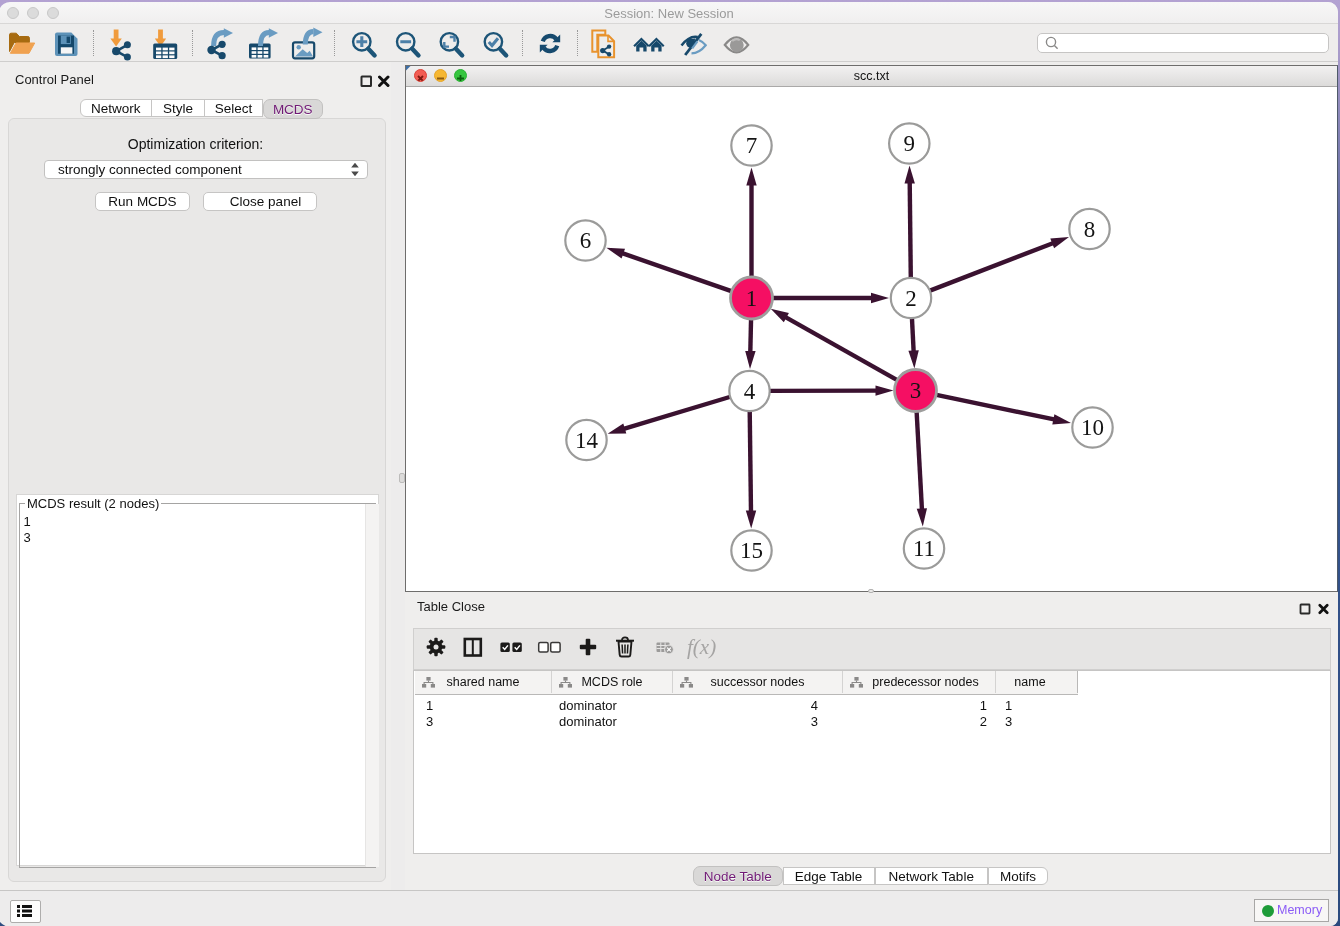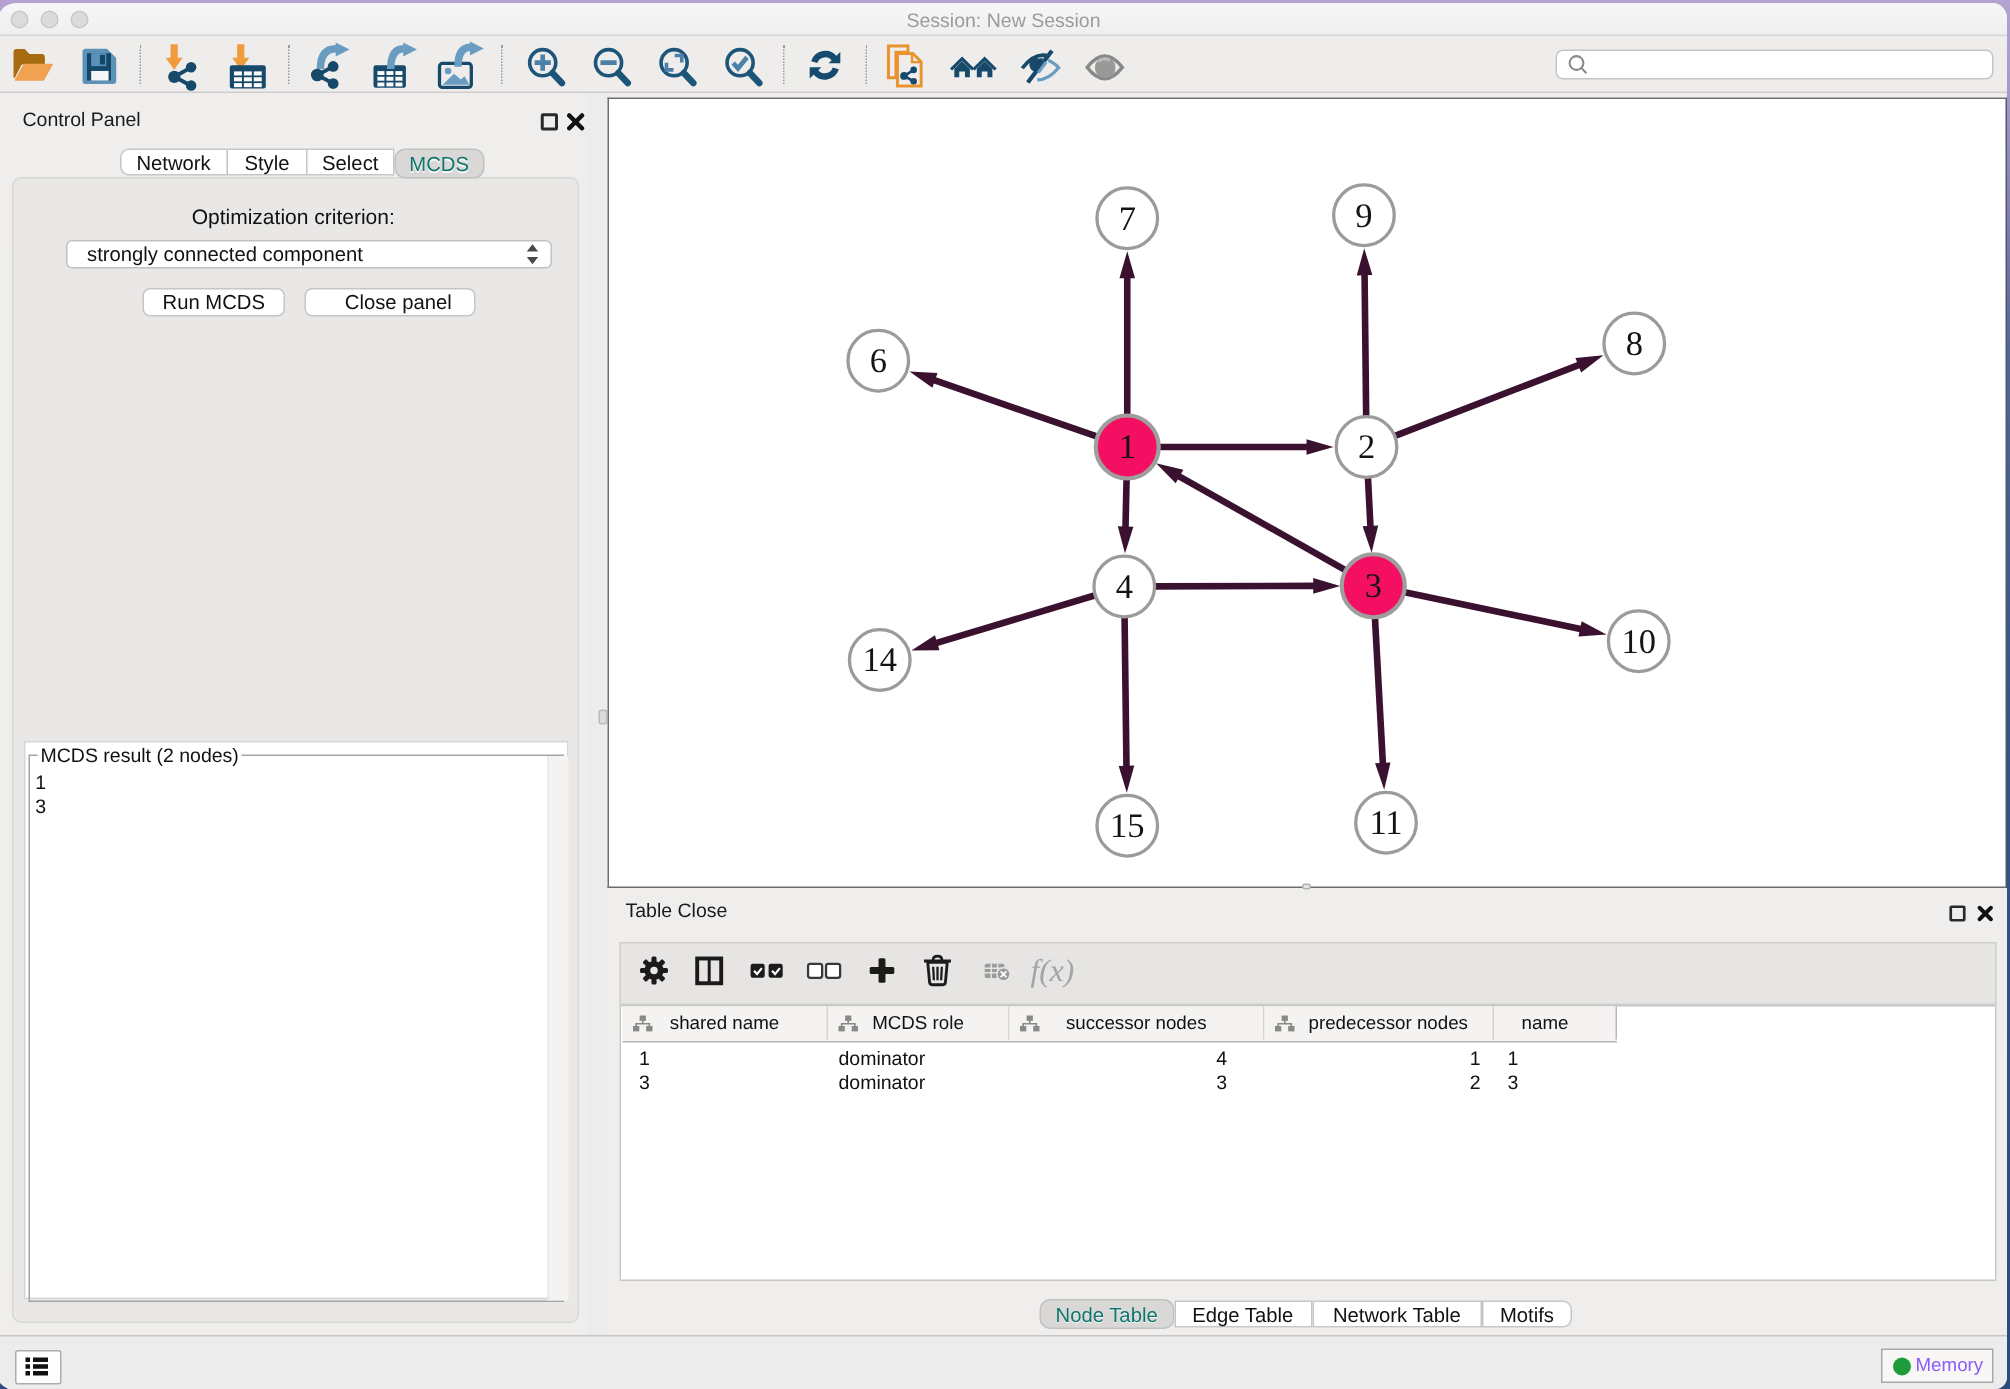--- a/index.html
+++ b/index.html
@@ -22,21 +22,21 @@
 #searchbox{position:absolute;left:1037px;top:9px;width:290px;height:18px;
  background:#fff;border:1px solid #c6c5c4;border-radius:5px;}
 
 #cp{position:absolute;left:0;top:60px;width:391px;height:830px;background:#efeeed;}
 #cp-h{position:absolute;left:15px;top:10px;font-size:13px;color:#1a1a1a;}
 #cp-inner{position:absolute;left:8px;top:55.5px;width:376px;height:762px;
  background:#e9e8e7;border:1px solid #d8d7d6;border-radius:6px;}
 .tab{position:absolute;box-sizing:border-box;height:18px;background:#fff;
  border:1px solid #c6c5c4;font-size:13.5px;font-weight:500;color:#111;
  text-align:center;line-height:17px;}
-.tab.sel{background:#d9d8d7;border-color:#c2c1c0;color:#0f766e;
+.tab.sel{background:#d9d8d7;border-color:#c2c1c0;color:#701a75;
  text-shadow:0 1px 0 #fafafa;border-radius:7px;height:20px;line-height:19px;text-align:center;}
 #opt-label{position:absolute;left:0;top:74px;width:391px;text-align:center;
  font-size:14px;color:#111;}
 #dropdown{position:absolute;left:44px;top:98px;width:309px;height:17px;
  background:#fff;border:1px solid #c2c1c0;border-radius:4px;
  font-size:13.5px;color:#111;line-height:17px;padding-left:13px;box-sizing:content-box;}
 .btn{position:absolute;height:17px;background:#fff;border:1px solid #c6c5c4;
  border-radius:5px;font-size:13.5px;color:#111;text-align:center;line-height:17px;}
 #fs-white{position:absolute;left:16px;top:432px;width:363px;height:372px;
  border:1px solid #d7d6d5;background:#fff;box-sizing:border-box;}
@@ -263,20 +263,35 @@
     <div id="fs-outline"></div>
     <div id="fs-scroll"></div>
     <div id="fs-legend">MCDS result (2 nodes)</div>
     <div id="fs-text">1<br>3</div>
   </div>
   <div id="vsplit">
       <div id="vhandle"></div>
     </div>
 
   <div id="nw">
+    <div id="nw-tb">
+        <svg width="5" height="5" style="position:absolute;left:0;top:0;">
+          <path d="M0,0 H4.5 L0,4.5 Z" fill="#3d6fa6"></path>
+        </svg>
+      <div class="tl2" style="left:8px;background:#f25c52;border:1px solid #dd4238;"><svg width="11" height="11">
+            <path d="M3,3 L8,8 M8,3 L3,8" stroke="#7e1810" stroke-width="1.8"></path>
+          </svg></div>
+      <div class="tl2" style="left:28px;background:#f6b732;border:1px solid #e5a52a;"><svg width="11" height="11">
+            <path d="M2,5.5 H9" stroke="#8c5a10" stroke-width="2"></path>
+          </svg></div>
+      <div class="tl2" style="left:48px;background:#36c53f;border:1px solid #2bb236;"><svg width="11" height="11">
+            <path d="M2,5.5 H9 M5.5,2 V9" stroke="#0c610f" stroke-width="1.8"></path>
+          </svg></div>
+      <div id="nw-title">scc.txt</div>
+    </div>
     <svg id="graph" width="931" height="503" viewBox="405 87 931 503">
       <g stroke="#3a1230" stroke-width="4.4">
         <line x1="750.5" y1="279.0" x2="750.5" y2="183.5"></line>
         <line x1="732.5" y1="291.8" x2="620.4" y2="252.9"></line>
         <line x1="769.5" y1="298.0" x2="872.0" y2="298.0"></line>
         <line x1="750.1" y1="317.0" x2="749.3" y2="353.0"></line>
         <line x1="909.8" y1="279.0" x2="908.7" y2="181.5"></line>
         <line x1="927.7" y1="291.1" x2="1053.1" y2="242.7"></line>
         <line x1="910.9" y1="317.0" x2="912.7" y2="352.5"></line>
         <line x1="898.0" y1="381.2" x2="783.6" y2="316.7"></line>

